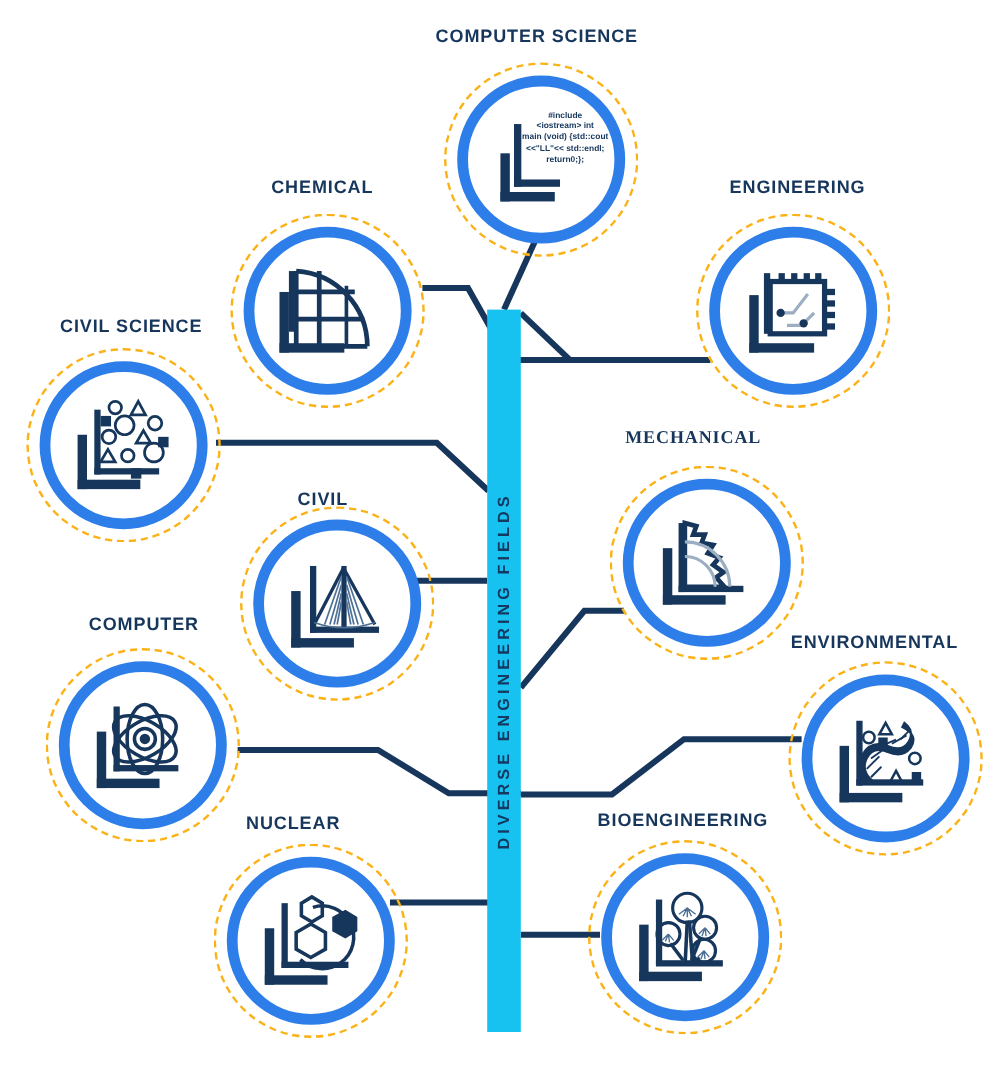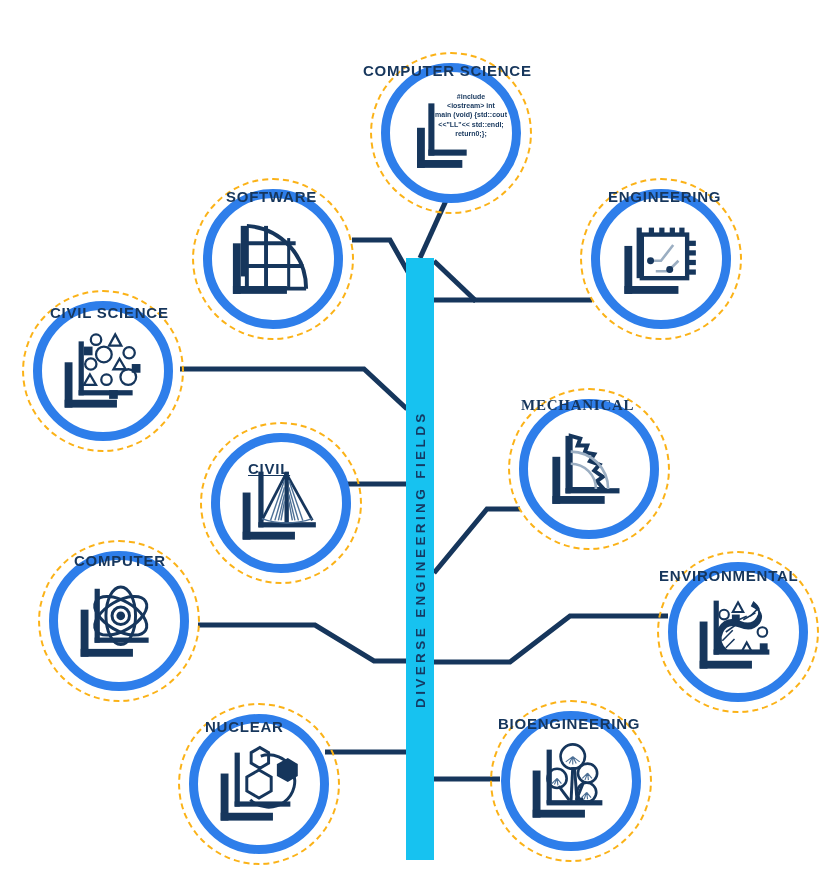--- a/index.html
+++ b/index.html
@@ -69,21 +69,20 @@
     display: block;
   }
   .node-label {
     position: absolute;
     color: #16365C;
     font-size: 15px;
     font-weight: bold;
     letter-spacing: 0.75px;
     white-space: nowrap;
     font-family: "Liberation Sans", sans-serif;
-    margin-top: 40px;
   }
   .code-text {
     position: absolute;
     color: #16365C;
     font-weight: bold;
     font-size: 7px;
     line-height: 9.2px;
     text-align: center;
     font-family: "Liberation Sans", sans-serif;
     white-space: pre-line;
@@ -158,21 +157,21 @@
             <path d="M88 46 L88 104" stroke-width="3.5"></path>
           </g>
           <g fill="#16365C">
             <rect x="24" y="52" width="9" height="58"></rect>
             <rect x="24" y="101" width="62" height="9"></rect>
             <rect x="33" y="32" width="7" height="58"></rect>
           </g>
       </svg>
     </div>
   </div>
-  <div class="node-label" style="left:226px; top:148px;">SOFTWARE</div>
+  <div class="node-label" style="left:226px; top:148px;">CHEMICAL</div>
 
   <div class="node" style="left:580px; top:178px; width:162px; height:162px;">
     <div class="node-dash" style="left:0; top:0; width:162px; height:162px;"></div>
     <div class="node-ring" style="left:11px; top:11px; width:140px; height:140px;">
       <svg class="node-icon" viewBox="0 0 140 140" xmlns="http://www.w3.org/2000/svg">
         <g fill="#16365C">
           <rect x="28" y="55" width="9" height="55"></rect>
           <rect x="28" y="101" width="62" height="9"></rect>
           <rect x="42" y="34" width="6" height="58"></rect>
 
@@ -281,21 +280,21 @@
           <path d="M74 68 L70 90"></path>
           <path d="M79 44 L95 90"></path>
           <path d="M79 52 L90 90"></path>
           <path d="M79 60 L86 90"></path>
           <path d="M79 68 L83 90"></path>
           <path d="M48 88 Q76 98 106 88"></path>
         </g>
       </svg>
     </div>
   </div>
-  <div class="node-label" style="left:248px; top:420px;text-decoration:underline;">CIVIL</div>
+  <div class="node-label" style="left:248px; top:408px;">CIVIL</div>
 
   <div class="node" style="left:38px; top:540px; width:162px; height:162px;">
     <div class="node-dash" style="left:0; top:0; width:162px; height:162px;"></div>
     <div class="node-ring" style="left:11px; top:11px; width:140px; height:140px;">
       <svg class="node-icon" viewBox="0 0 140 140" xmlns="http://www.w3.org/2000/svg">
         <g fill="#16365C">
           <rect x="26" y="57" width="9" height="54"></rect>
           <rect x="26" y="102" width="60" height="9"></rect>
           <rect x="42" y="33" width="6" height="62"></rect>
           <rect x="42" y="89" width="62" height="6"></rect>

